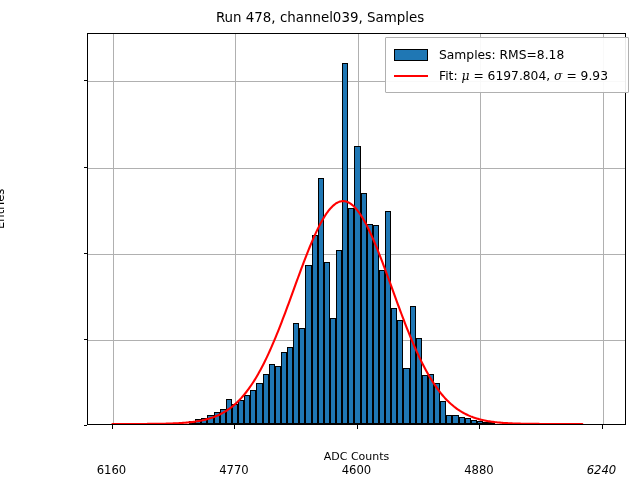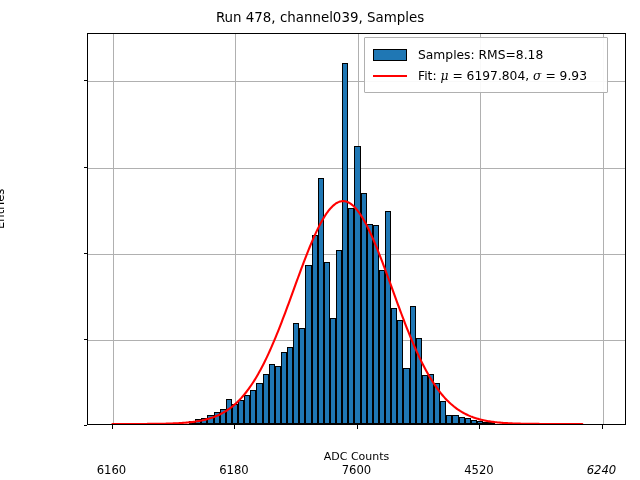--- a/index.html
+++ b/index.html
@@ -56,21 +56,21 @@
   }
   #ylabel{
     position:absolute;left:-7px;top:229px;
     transform:rotate(-90deg);transform-origin:left top;
     font-size:11.6px;color:#000;white-space:nowrap;
   }
   #ticks-layer{position:absolute;left:87px;top:33px;width:539px;height:392px;}
 
   
   #legend{
-    position:absolute;left:364px;top:37px;
+    position:absolute;left:385px;top:37px;
     width:244px;
     border:0.9px solid #b0b0b0;
     background:rgba(255,255,255,0.92);
     box-sizing:border-box;
     padding:6px 8px 6px 8px;
     border-radius:1px;
   }
   .legend-row{display:flex;align-items:center;height:21px;}
   .legend-swatch-patch{
     width:34px;height:12px;background:#1f77b4;border:1px solid #000;
@@ -157,25 +157,25 @@
       </div>
     <svg id="fit-svg" viewBox="0 0 539 392" preserveAspectRatio="none">
       <path id="fit-path" fill="none" stroke="#ff0000" stroke-width="2.1" stroke-linejoin="round" stroke-linecap="round" vector-effect="non-scaling-stroke" d="M24.50 392.00 L25.68 392.00 L26.86 392.00 L28.04 391.99 L29.22 391.99 L30.40 391.99 L31.57 391.99 L32.75 391.99 L33.93 391.99 L35.11 391.99 L36.29 391.99 L37.47 391.99 L38.65 391.99 L39.83 391.99 L41.01 391.98 L42.19 391.98 L43.36 391.98 L44.54 391.98 L45.72 391.97 L46.90 391.97 L48.08 391.97 L49.26 391.97 L50.44 391.96 L51.62 391.96 L52.80 391.95 L53.98 391.95 L55.16 391.94 L56.33 391.94 L57.51 391.93 L58.69 391.93 L59.87 391.92 L61.05 391.91 L62.23 391.90 L63.41 391.89 L64.59 391.88 L65.77 391.87 L66.95 391.86 L68.13 391.84 L69.30 391.83 L70.48 391.81 L71.66 391.79 L72.84 391.77 L74.02 391.75 L75.20 391.73 L76.38 391.71 L77.56 391.68 L78.74 391.65 L79.92 391.62 L81.09 391.59 L82.27 391.55 L83.45 391.51 L84.63 391.47 L85.81 391.42 L86.99 391.37 L88.17 391.32 L89.35 391.26 L90.53 391.20 L91.71 391.13 L92.89 391.06 L94.06 390.98 L95.24 390.90 L96.42 390.81 L97.60 390.72 L98.78 390.62 L99.96 390.51 L101.14 390.39 L102.32 390.26 L103.50 390.13 L104.68 389.99 L105.86 389.84 L107.03 389.67 L108.21 389.50 L109.39 389.31 L110.57 389.12 L111.75 388.91 L112.93 388.68 L114.11 388.45 L115.29 388.19 L116.47 387.93 L117.65 387.64 L118.82 387.34 L120.00 387.02 L121.18 386.68 L122.36 386.33 L123.54 385.95 L124.72 385.55 L125.90 385.13 L127.08 384.68 L128.26 384.21 L129.44 383.71 L130.62 383.19 L131.79 382.64 L132.97 382.06 L134.15 381.45 L135.33 380.82 L136.51 380.14 L137.69 379.44 L138.87 378.70 L140.05 377.93 L141.23 377.12 L142.41 376.27 L143.59 375.38 L144.76 374.46 L145.94 373.49 L147.12 372.48 L148.30 371.43 L149.48 370.33 L150.66 369.19 L151.84 368.00 L153.02 366.76 L154.20 365.48 L155.38 364.14 L156.56 362.75 L157.73 361.32 L158.91 359.83 L160.09 358.29 L161.27 356.69 L162.45 355.04 L163.63 353.33 L164.81 351.57 L165.99 349.76 L167.17 347.88 L168.35 345.95 L169.52 343.97 L170.70 341.92 L171.88 339.82 L173.06 337.66 L174.24 335.45 L175.42 333.17 L176.60 330.85 L177.78 328.46 L178.96 326.02 L180.14 323.53 L181.32 320.98 L182.49 318.38 L183.67 315.73 L184.85 313.03 L186.03 310.28 L187.21 307.48 L188.39 304.63 L189.57 301.74 L190.75 298.81 L191.93 295.84 L193.11 292.83 L194.29 289.79 L195.46 286.71 L196.64 283.60 L197.82 280.46 L199.00 277.30 L200.18 274.12 L201.36 270.92 L202.54 267.70 L203.72 264.46 L204.90 261.22 L206.08 257.98 L207.25 254.73 L208.43 251.48 L209.61 248.24 L210.79 245.01 L211.97 241.79 L213.15 238.59 L214.33 235.41 L215.51 232.25 L216.69 229.12 L217.87 226.03 L219.05 222.98 L220.22 219.97 L221.40 217.00 L222.58 214.09 L223.76 211.23 L224.94 208.43 L226.12 205.69 L227.30 203.02 L228.48 200.42 L229.66 197.90 L230.84 195.45 L232.02 193.09 L233.19 190.82 L234.37 188.63 L235.55 186.54 L236.73 184.55 L237.91 182.66 L239.09 180.87 L240.27 179.18 L241.45 177.61 L242.63 176.15 L243.81 174.80 L244.98 173.57 L246.16 172.46 L247.34 171.47 L248.52 170.60 L249.70 169.85 L250.88 169.23 L252.06 168.73 L253.24 168.36 L254.42 168.12 L255.60 168.01 L256.78 168.02 L257.95 168.17 L259.13 168.44 L260.31 168.84 L261.49 169.36 L262.67 170.01 L263.85 170.79 L265.03 171.68 L266.21 172.70 L267.39 173.84 L268.57 175.10 L269.74 176.48 L270.92 177.96 L272.10 179.56 L273.28 181.27 L274.46 183.09 L275.64 185.00 L276.82 187.02 L278.00 189.13 L279.18 191.34 L280.36 193.63 L281.54 196.01 L282.71 198.47 L283.89 201.02 L285.07 203.63 L286.25 206.32 L287.43 209.07 L288.61 211.88 L289.79 214.76 L290.97 217.68 L292.15 220.66 L293.33 223.68 L294.51 226.74 L295.68 229.84 L296.86 232.98 L298.04 236.14 L299.22 239.32 L300.40 242.53 L301.58 245.75 L302.76 248.99 L303.94 252.23 L305.12 255.48 L306.30 258.73 L307.47 261.97 L308.65 265.21 L309.83 268.44 L311.01 271.66 L312.19 274.86 L313.37 278.04 L314.55 281.19 L315.73 284.32 L316.91 287.42 L318.09 290.49 L319.27 293.53 L320.44 296.53 L321.62 299.49 L322.80 302.41 L323.98 305.29 L325.16 308.13 L326.34 310.92 L327.52 313.66 L328.70 316.35 L329.88 318.99 L331.06 321.57 L332.24 324.11 L333.41 326.59 L334.59 329.02 L335.77 331.39 L336.95 333.70 L338.13 335.96 L339.31 338.17 L340.49 340.31 L341.67 342.40 L342.85 344.43 L344.03 346.40 L345.20 348.32 L346.38 350.18 L347.56 351.99 L348.74 353.73 L349.92 355.43 L351.10 357.06 L352.28 358.65 L353.46 360.18 L354.64 361.65 L355.82 363.08 L357.00 364.45 L358.17 365.78 L359.35 367.05 L360.53 368.28 L361.71 369.46 L362.89 370.59 L364.07 371.68 L365.25 372.72 L366.43 373.72 L367.61 374.68 L368.79 375.59 L369.97 376.47 L371.14 377.31 L372.32 378.11 L373.50 378.88 L374.68 379.61 L375.86 380.30 L377.04 380.97 L378.22 381.60 L379.40 382.20 L380.58 382.77 L381.76 383.31 L382.94 383.83 L384.11 384.32 L385.29 384.78 L386.47 385.23 L387.65 385.64 L388.83 386.04 L390.01 386.41 L391.19 386.76 L392.37 387.10 L393.55 387.41 L394.73 387.71 L395.90 387.99 L397.08 388.25 L398.26 388.50 L399.44 388.74 L400.62 388.96 L401.80 389.16 L402.98 389.36 L404.16 389.54 L405.34 389.71 L406.52 389.87 L407.70 390.02 L408.87 390.16 L410.05 390.29 L411.23 390.42 L412.41 390.53 L413.59 390.64 L414.77 390.74 L415.95 390.83 L417.13 390.92 L418.31 391.00 L419.49 391.08 L420.67 391.15 L421.84 391.21 L423.02 391.28 L424.20 391.33 L425.38 391.38 L426.56 391.43 L427.74 391.48 L428.92 391.52 L430.10 391.56 L431.28 391.59 L432.46 391.63 L433.63 391.66 L434.81 391.69 L435.99 391.71 L437.17 391.74 L438.35 391.76 L439.53 391.78 L440.71 391.80 L441.89 391.82 L443.07 391.83 L444.25 391.85 L445.43 391.86 L446.60 391.87 L447.78 391.88 L448.96 391.89 L450.14 391.90 L451.32 391.91 L452.50 391.92 L453.68 391.93 L454.86 391.93 L456.04 391.94 L457.22 391.95 L458.40 391.95 L459.57 391.96 L460.75 391.96 L461.93 391.96 L463.11 391.97 L464.29 391.97 L465.47 391.97 L466.65 391.98 L467.83 391.98 L469.01 391.98 L470.19 391.98 L471.36 391.98 L472.54 391.99 L473.72 391.99 L474.90 391.99 L476.08 391.99 L477.26 391.99 L478.44 391.99 L479.62 391.99 L480.80 391.99 L481.98 391.99 L483.16 391.99 L484.33 392.00 L485.51 392.00 L486.69 392.00 L487.87 392.00 L489.05 392.00 L490.23 392.00 L491.41 392.00 L492.59 392.00 L493.77 392.00 L494.95 392.00 L496.13 392.00"></path>
     </svg>
   </div>
 
   <div id="ticks-layer">
       <div class="xtick-mark" style="left: 24.5px;"></div>
       <div class="xtick-label" style="left: 24.5px;">6160</div>
       <div class="xtick-mark" style="left: 147px;"></div>
-      <div class="xtick-label" style="left: 147px;">6180</div>
+      <div class="xtick-label" style="left: 147px;">4770</div>
       <div class="xtick-mark" style="left: 269.5px;"></div>
-      <div class="xtick-label" style="left: 269.5px;">7600</div>
+      <div class="xtick-label" style="left: 269.5px;">4600</div>
       <div class="xtick-mark" style="left: 392px;"></div>
-      <div class="xtick-label" style="left: 392px;">4520</div>
+      <div class="xtick-label" style="left: 392px;">4880</div>
       <div class="xtick-mark" style="left: 514.5px;"></div>
       <div class="xtick-label" style="left: 514.5px; font-style: italic;">6240</div>
       <div class="ytick-mark" style="top: 392px;"></div>
       <div class="ytick-mark" style="top: 305.846px;"></div>
       <div class="ytick-mark" style="top: 219.692px;"></div>
       <div class="ytick-mark" style="top: 133.538px;"></div>
       <div class="ytick-mark" style="top: 47.3846px;"></div>
     </div>
 
   <div id="xlabel">ADC Counts</div>

